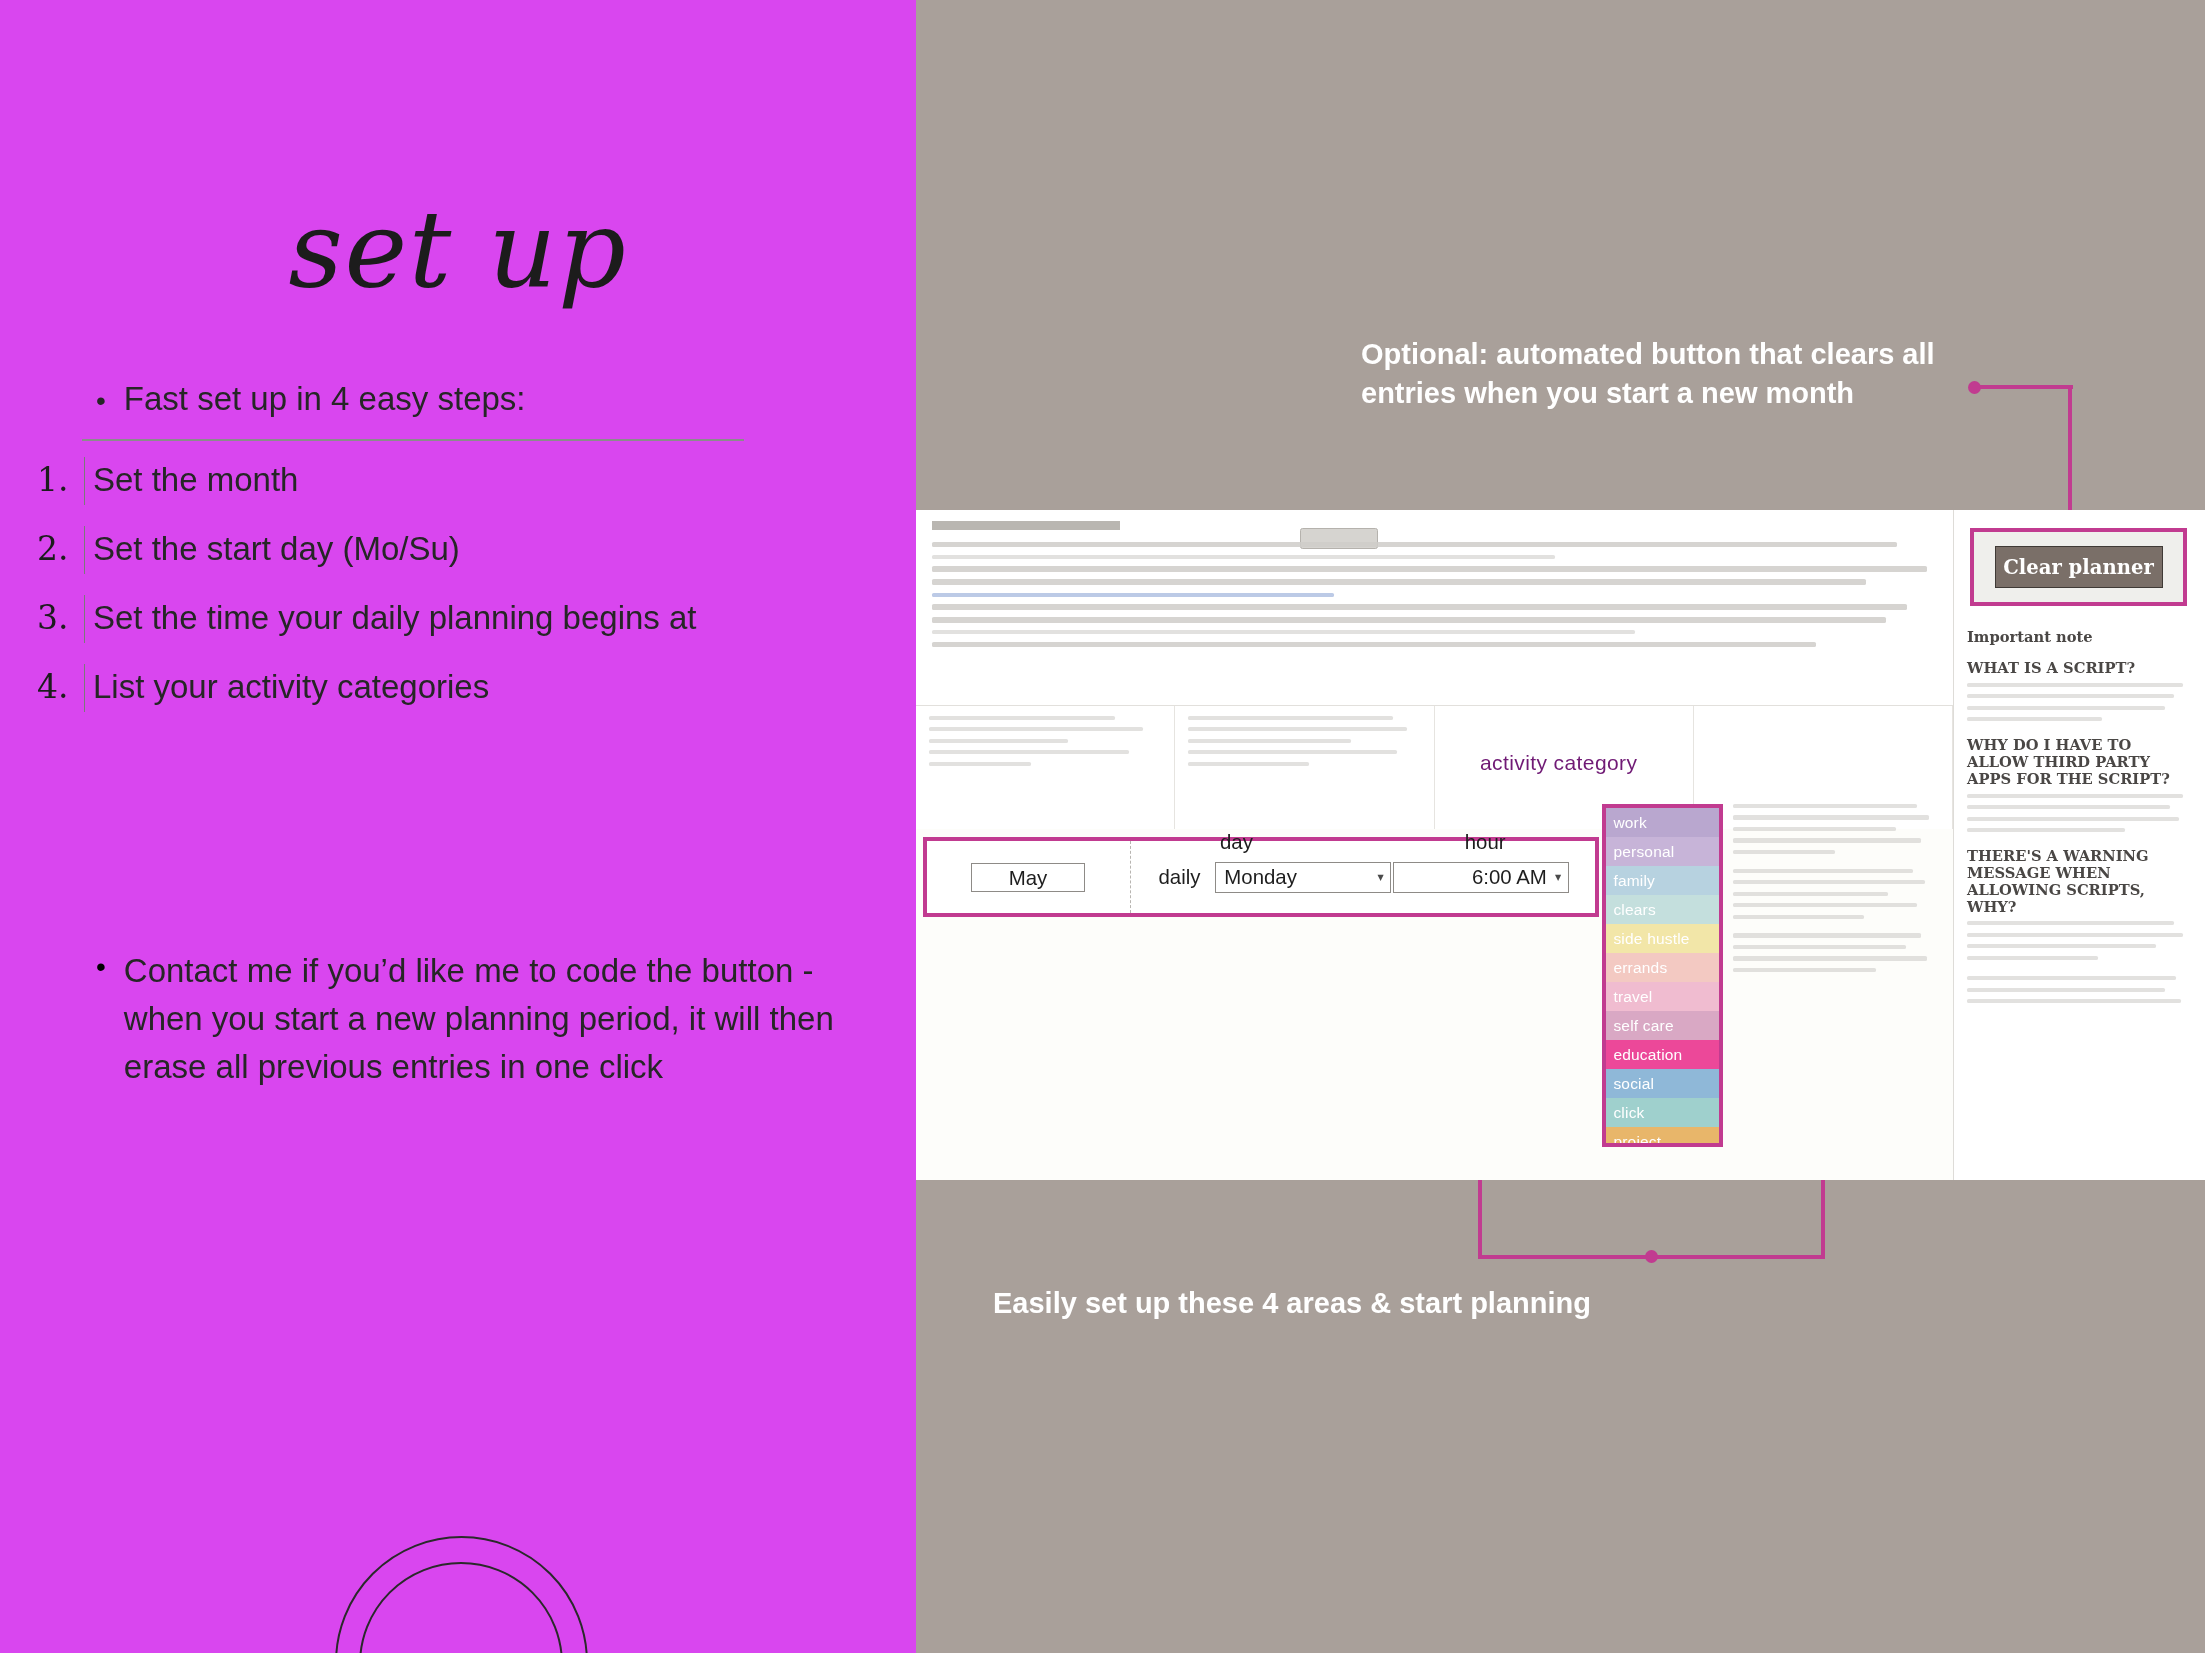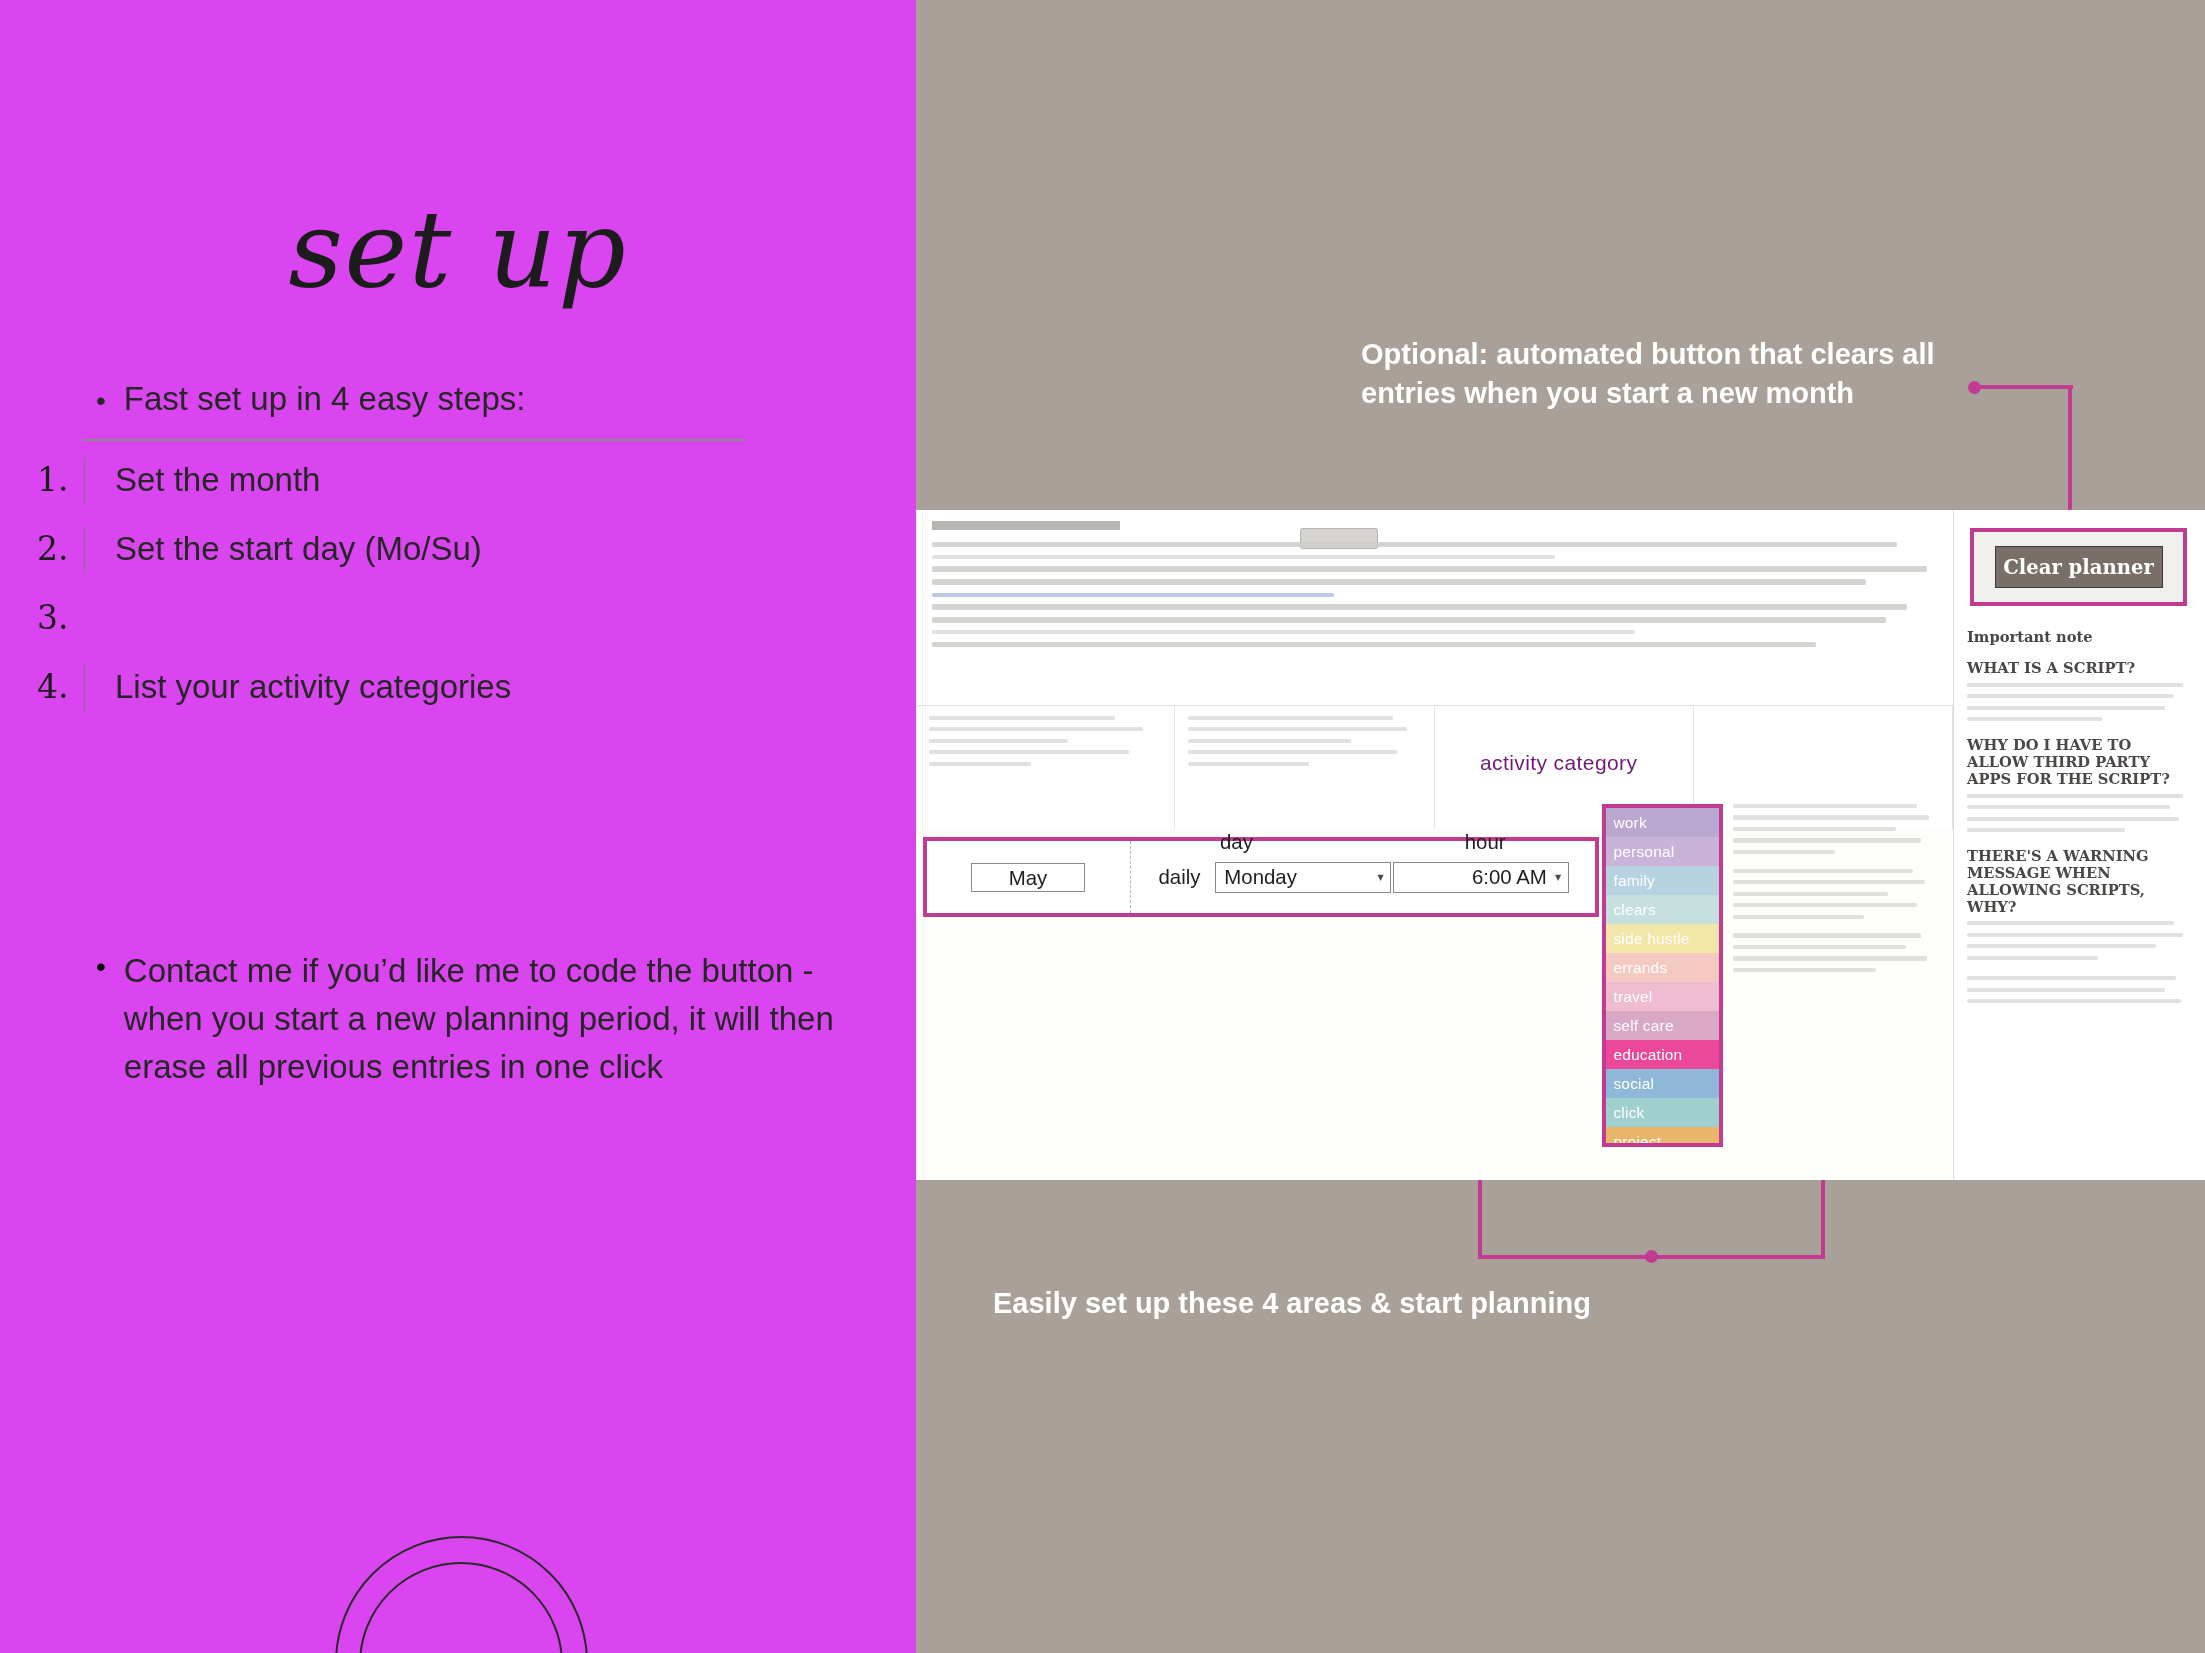--- a/index.html
+++ b/index.html
@@ -67,21 +67,21 @@
     width: 47px;
     flex: 0 0 47px;
     text-align: left;
     font-family: "DejaVu Serif", serif;
     font-size: 33px;
     color: #1c1c1c;
     padding-top: 3.3px;
   }
   .step-text {
     border-left: 1.6px solid #7a7a7a;
-    padding-left: 30px;
+    padding-left: 8px;
     font-size: 33px;
     line-height: 1.26;
     color: #262626;
     flex: 1;
     padding-bottom: 4.9px;
     padding-top: 1.6px;
   }
 
   #contact-note {
     position: absolute;
@@ -326,20 +326,21 @@
     <div class="step-row">
       <div class="step-num">1.</div>
       <div class="step-text">Set the month</div>
     </div>
     <div class="step-row">
       <div class="step-num">2.</div>
       <div class="step-text">Set the start day (Mo/Su)</div>
     </div>
     <div class="step-row">
       <div class="step-num">3.</div>
+      <div class="step-text">Set the time your daily planning begins at</div>
     </div>
     <div class="step-row">
       <div class="step-num">4.</div>
       <div class="step-text">List your activity categories</div>
     </div>
   </div>
 
   <div id="contact-note">
     <span class="dot">•</span>
     <span class="txt">Contact me if you’d like me to code the button - when you start a new planning period, it will then erase all previous entries in one click</span>

